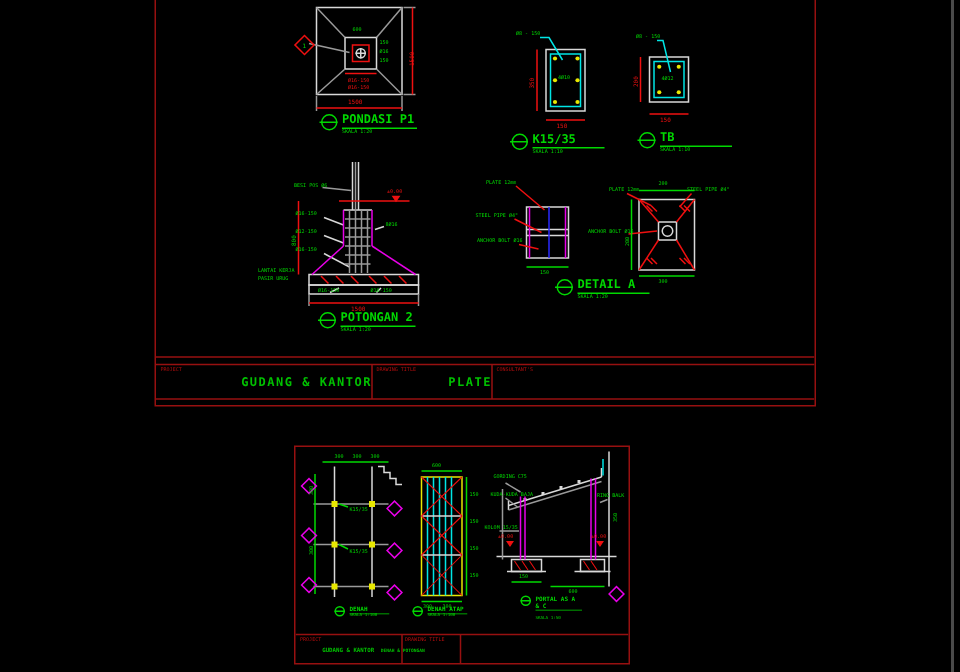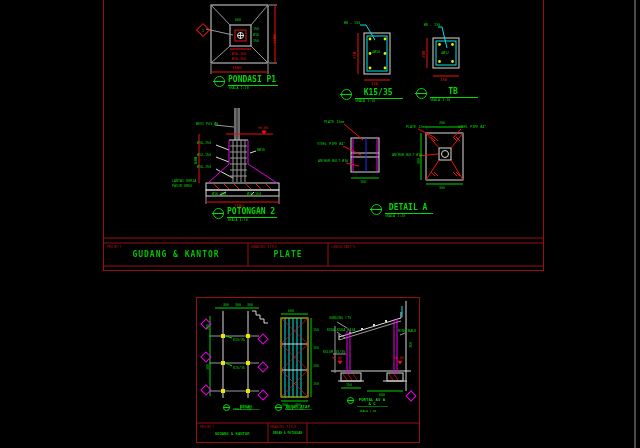--- a/index.html
+++ b/index.html
@@ -12,28 +12,28 @@
   svg.lw{position:absolute;left:0;top:0;}
   .txt{position:absolute;white-space:nowrap;line-height:1;transform-origin:0 0;}
   .g{color:#00d800;} .r{color:#ef1010;} .dr{color:#b40d0d;}
   .s35{font-size:8px;transform:scale(0.42);}
   .s4{font-size:8px;transform:scale(0.5);}
   .s35r{font-size:8px;transform:rotate(-90deg) scale(0.42);}
   .s4r{font-size:8px;transform:rotate(-90deg) scale(0.5);}
   .dlabel{position:absolute;display:flex;gap:3px;align-items:flex-start;}
   .dcircle{flex:none;position:relative;width:9px;height:9px;border:1px solid #00d800;border-radius:50%;margin-top:1px;}
   .dcircle::after{content:"";position:absolute;left:-2px;top:4px;width:12px;height:1px;background:#00d800;}
-  .dcol{display:flex;flex-direction:column;text-align:center;}
+  .dcol{display:flex;flex-direction:column;}
   .dtitle{color:#00d800;font-weight:bold;font-size:8px;border-bottom:1px solid #00d800;padding:0 2px 1px 0;}
   .dscale{color:#00d800;font-size:8px;transform:scale(0.42);transform-origin:0 0;}
   .dlabel.sm .dcircle{width:5px;height:5px;margin-top:0;}
   .dlabel.sm .dcircle::after{top:2px;left:-1px;width:7px;}
   .dlabel.sm .dtitle{font-size:8px;transform:scale(0.5);transform-origin:0 0;margin-bottom:-4px;}
   .dlabel.sm .dscale{transform:scale(0.35);margin-top:-3px;}
-  .cellc{position:absolute;display:flex;align-items:center;justify-content:center;}
+  .cellc{position:absolute;display:flex;align-items:center;justify-content:flex-end;}
   .blocktxt{color:#00c000;font-weight:bold;font-size:8px;letter-spacing:1px;}
   .blocktxt-sm{color:#00c000;font-weight:bold;font-size:8px;transform:scale(0.48);transform-origin:center;white-space:nowrap;}
   .marker1{position:absolute;width:8px;height:8px;border:1px solid #ef1010;transform:rotate(45deg);display:flex;align-items:center;justify-content:center;}
   .marker1 span{transform:rotate(-45deg) scale(0.5);font-size:8px;color:#00d800;}
   .mdiamond{position:absolute;width:6px;height:6px;border:1px solid #e800e8;transform:rotate(45deg);}
 </style>
 </head>
 <body>
 
 <div class="stage">
@@ -240,21 +240,21 @@
       <span class="dcol">
           <span class="dtitle">K15/35</span>
           <span class="dscale">SKALA 1:10</span>
         </span>
     </div>
 
     <div class="txt g s35" style="left:320px;top:27px;">Ø8 - 150</div>
     <div class="txt g s35" style="left:337px;top:55px;">4Ø12</div>
     <div class="txt r s4r" style="left:318px;top:62px;">200</div>
     <div class="txt r s4" style="left:336px;top:82px;">150</div>
-    <div class="dlabel" style="left:312px;top:91px;">
+    <div class="dlabel" style="left:322px;top:91px;">
       <span class="dcircle"></span>
       <span class="dcol">
           <span class="dtitle">TB</span>
           <span class="dscale">SKALA 1:10</span>
         </span>
     </div>
 
     <div class="txt g s35" style="left:92px;top:126px;">BESI POS Ø6</div>
     <div class="txt r s35" style="left:154px;top:130px;">±0.00</div>
     <div class="txt g s35" style="left:93px;top:145px;">Ø16-150</div>
@@ -278,21 +278,21 @@
     <div class="txt g s35" style="left:220px;top:124px;">PLATE 12mm</div>
     <div class="txt g s35" style="left:213px;top:146px;">STEEL PIPE Ø4"</div>
     <div class="txt g s35" style="left:214px;top:163px;">ANCHOR BOLT Ø16</div>
     <div class="txt g s35" style="left:256px;top:184px;">150</div>
     <div class="txt g s35" style="left:302px;top:129px;">PLATE 12mm</div>
     <div class="txt g s35" style="left:354px;top:129px;">STEEL PIPE Ø4"</div>
     <div class="txt g s35" style="left:288px;top:157px;">ANCHOR BOLT Ø16</div>
     <div class="txt g s35" style="left:335px;top:125px;">200</div>
     <div class="txt g s35" style="left:335px;top:190px;">300</div>
     <div class="txt g s35r" style="left:313px;top:168px;">200</div>
-    <div class="dlabel" style="left:267px;top:189px;margin-top:18px;">
+    <div class="dlabel" style="left:267px;top:189px;">
       <span class="dcircle"></span>
       <span class="dcol">
           <span class="dtitle">DETAIL A</span>
           <span class="dscale">SKALA 1:20</span>
         </span>
     </div>
 
     <div class="txt dr s35" style="left:3px;top:249px;">PROJECT</div>
     <div class="cellc" style="left:0;top:250px;width:144px;height:17px;">
         <span class="blocktxt">GUDANG  &amp;  KANTOR</span>

